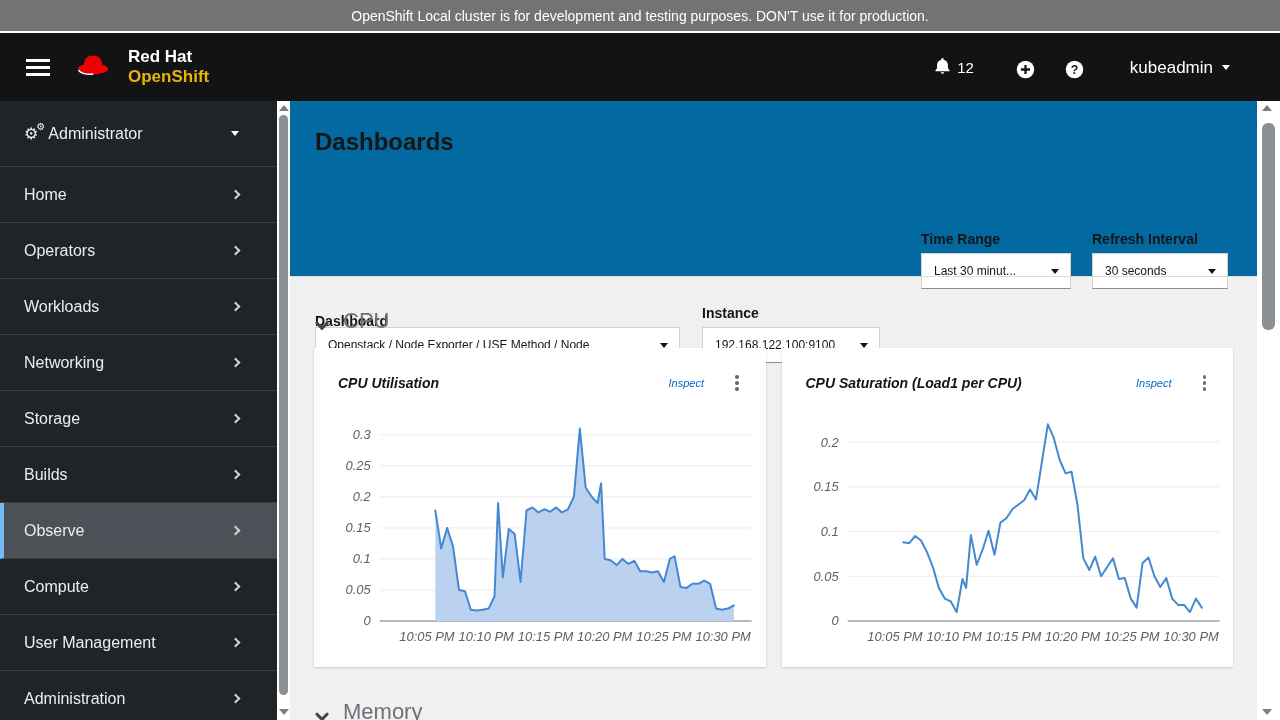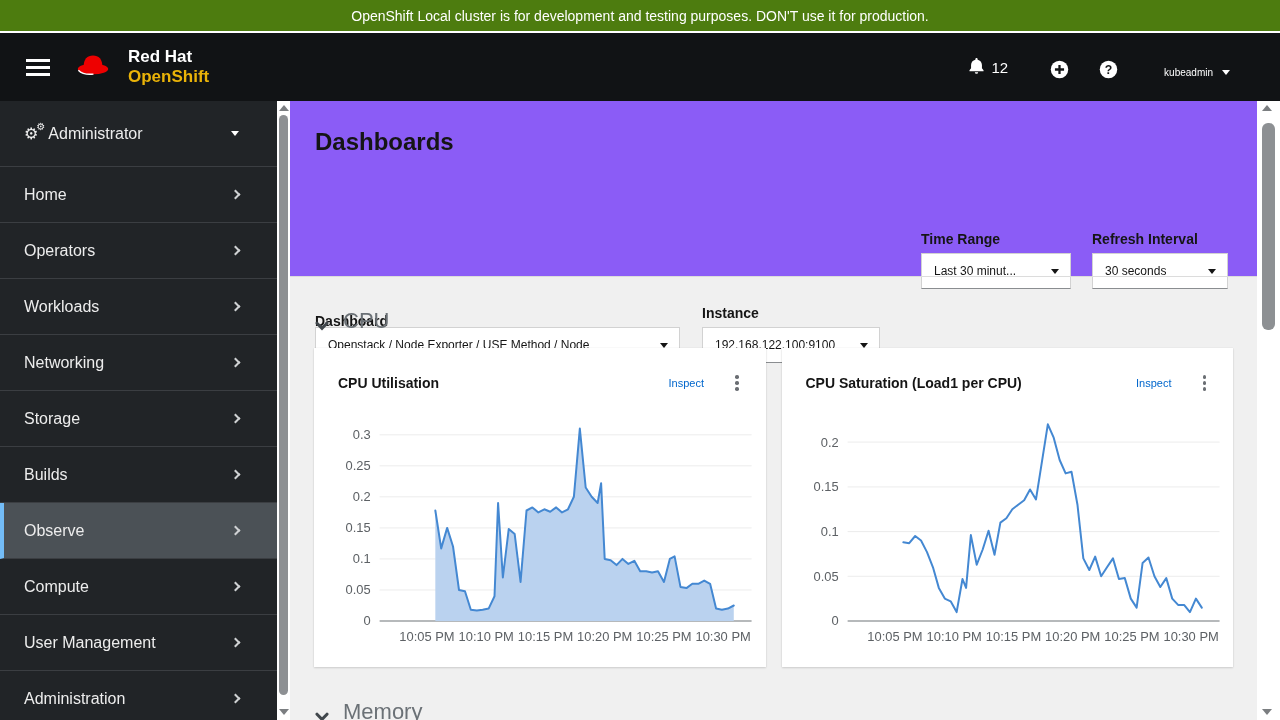--- a/index.html
+++ b/index.html
@@ -3,38 +3,38 @@
 <meta charset="utf-8">
 <style>
   * { box-sizing: border-box; }
   html,body { margin:0; padding:0; }
   body {
     width:1280px; height:720px; overflow:hidden; position:relative;
     font-family:"Liberation Sans", sans-serif; background:#fff;
   }
 
   
-  .banner{position:absolute;top:0;left:0;width:1280px;height:31px;background:#4d7c0f;
+  .banner{position:absolute;top:0;left:0;width:1280px;height:31px;background:#737373;
     color:#fff;display:flex;align-items:center;justify-content:center;font-size:14px;}
 
   
   .masthead{position:absolute;top:33px;left:0;width:1280px;height:68px;background:#111315;
     display:flex;align-items:center;color:#fff;}
   .hamburger{margin-left:24px;display:flex;flex-direction:column;gap:4px;cursor:pointer;background:none;border:none;padding:4px 2px;}
   .hamburger span{display:block;width:24px;height:3px;background:#fff;}
   .brand{margin-left:22px;display:flex;align-items:center;gap:16px;}
   .brand-text{line-height:1.15;font-size:17px;}
   .brand-line1{font-weight:700;}
   .brand-line2{font-weight:700;color:#eab308;}
   .mast-right{margin-left:auto;display:flex;align-items:flex-end;padding-right:44px;}
   .bell-group{display:flex;align-items:center;gap:7px;font-size:15px;cursor:pointer;background:none;border:none;color:#fff;}
   .icon-btn{background:none;border:none;padding:0;cursor:pointer;display:flex;align-items:center;}
   .plus-btn{margin-left:36px;}
   .help-btn{margin-left:30px;}
-  .user-menu{margin-left:40px;display:flex;align-items:center;gap:9px;font-size:10px;color:#fff;cursor:pointer;background:none;border:none;}
+  .user-menu{margin-left:40px;display:flex;align-items:center;gap:9px;font-size:17px;color:#fff;cursor:pointer;background:none;border:none;}
   .caret{width:0;height:0;border-left:4.5px solid transparent;border-right:4.5px solid transparent;border-top:5.5px solid currentColor;display:inline-block;}
 
   
   .sidebar{position:absolute;top:101px;left:0;width:277px;height:619px;background:#212427;color:#ededed;}
   .persp{height:66px;display:flex;align-items:center;gap:10px;padding:0 38px 0 24px;font-size:16px;border-bottom:1px solid #3b3e42;cursor:pointer;}
   .cogs{position:relative;font-size:16px;line-height:1;font-family:"DejaVu Sans",sans-serif;}
   .cogs i{position:absolute;top:-4px;right:-7px;font-size:10px;font-style:normal;}
   .persp .caret{margin-left:auto;color:#fff;}
   .nav-item{height:56px;display:flex;align-items:center;padding:0 38px 0 24px;font-size:16px;
     border-bottom:1px solid #3b3e42;cursor:pointer;color:#ededed;}
@@ -49,33 +49,33 @@
   .content-scroll .sb-thumb{left:2px;width:9px;top:14px;height:580px;}
   .page-scroll .sb-thumb{left:5px;width:13px;top:22px;height:207px;}
   .sb-up,.sb-down{position:absolute;left:50%;transform:translateX(-50%);width:0;height:0;
     border-left:5px solid transparent;border-right:5px solid transparent;}
   .sb-up{top:4px;border-bottom:6px solid #7b7e81;}
   .sb-down{bottom:5px;border-top:6px solid #7b7e81;}
   .page-scroll .sb-up,.page-scroll .sb-down{margin-left:-2px;}
 
   
   .main{position:absolute;top:101px;left:290px;width:967px;height:619px;background:#f0f0f0;}
-  .page-head{position:absolute;top:0;left:0;width:967px;height:175px;background:#8b5cf6;}
+  .page-head{position:absolute;top:0;left:0;width:967px;height:175px;background:#0369a1;}
   .page-title{position:absolute;left:25px;top:27px;font-size:24px;font-weight:600;color:#151515;margin:0;}
   .fld-label{position:absolute;font-size:14px;font-weight:700;color:#151515;}
   .pf-select{position:absolute;height:36px;background:#fff;border:1px solid #d2d2d2;border-bottom-color:#8a8d90;
     display:flex;align-items:center;padding:0 30px 0 12px;font-size:12px;color:#151515;cursor:pointer;}
   .pf-select .caret{position:absolute;right:11px;color:#151515;}
   .sel-text{white-space:nowrap;overflow:hidden;}
 
   .page-body{position:absolute;top:175px;left:0;width:967px;height:444px;padding:30px 24px 0;
     box-shadow:inset 0 1px 0 #dcdcdc;}
   .section-head{display:flex;align-items:flex-end;gap:13px;height:28px;margin-bottom:14px;cursor:pointer;}
   .section-title{font-size:22px;color:#6b7176;font-weight:400;}
-  .cards{display:flex;gap:16px;height:319px;}
+  .cards{display:flex;gap:16px;height:319px;font-style:italic;}
   .card{flex:1;background:#fff;box-shadow:0 1px 2px rgba(3,3,3,.14), 0 0 1px rgba(3,3,3,.1);position:relative;}
   .card-head{display:flex;align-items:center;padding:24px 24px 0 24px;}
   .card-title{font-size:14px;font-weight:700;color:#151515;flex:1;}
   .inspect{color:#0066cc;font-size:11px;text-decoration:none;margin-right:28px;cursor:pointer;}
   .kebab{display:flex;flex-direction:column;gap:2.5px;background:none;border:none;cursor:pointer;padding:3px;}
   .kebab span{width:3.5px;height:3.5px;border-radius:50%;background:#6a6e73;}
   .chart-host{position:absolute;left:0;top:52px;width:100%;height:258px;}
   .chart-host svg{width:100%;height:258px;display:block;}
   .tk{font-family:"Liberation Sans",sans-serif;font-size:13px;fill:#5d6165;}
   .mem-head{margin-top:30px;}

